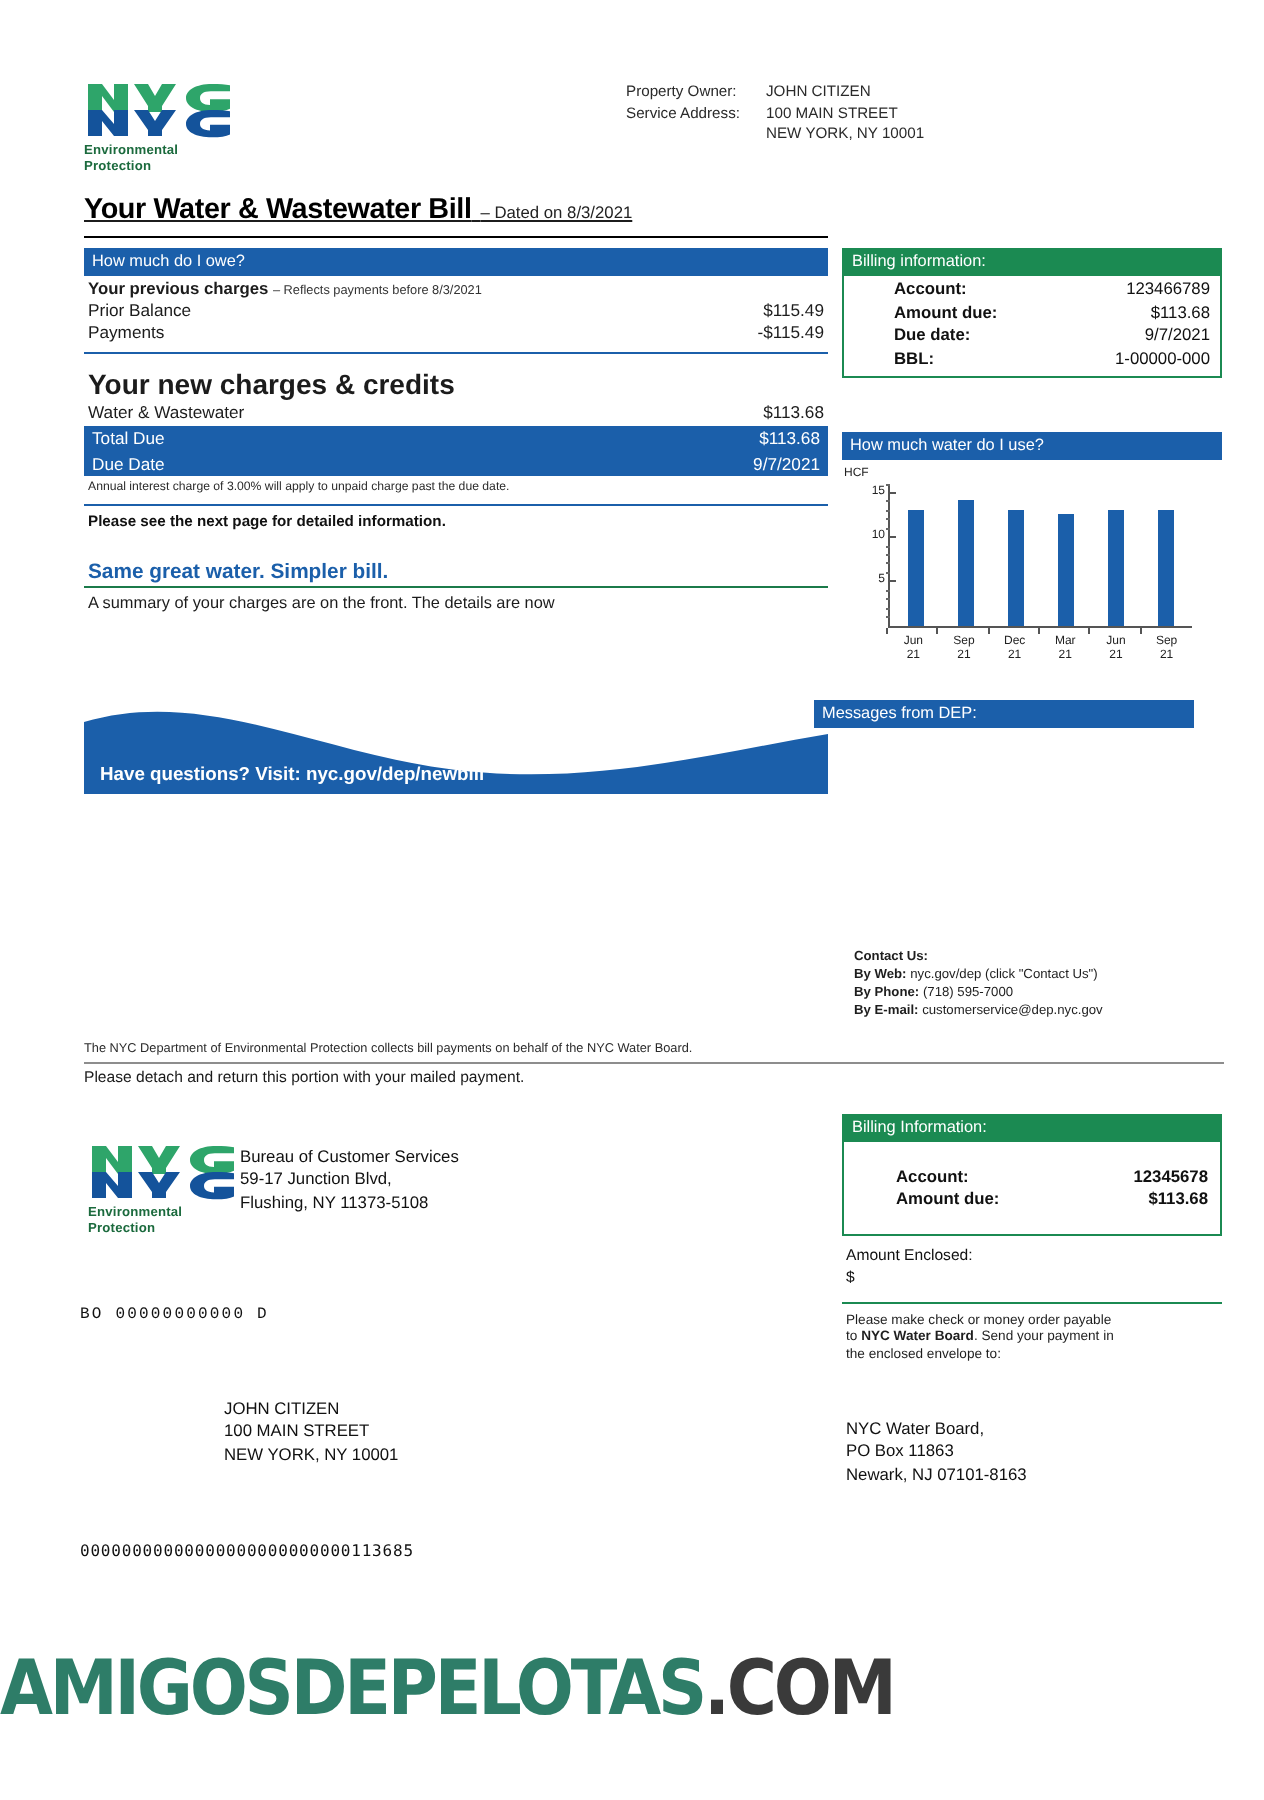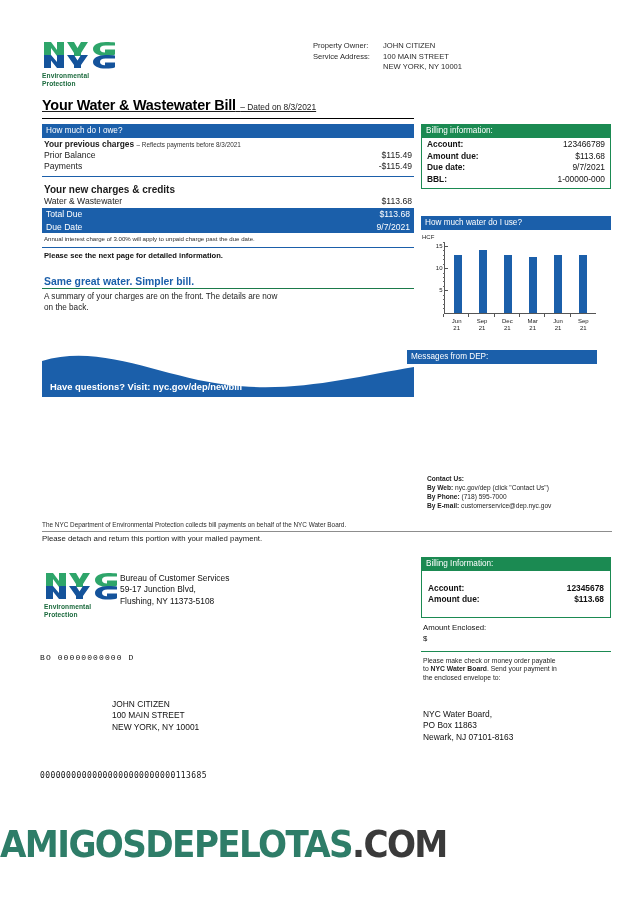--- a/index.html
+++ b/index.html
@@ -60,21 +60,21 @@
   .sect-sub b { font-weight:bold; }
   .sect-sub .muted { font-size:6.4px; color:#333; }
 
   .line-row {
     display:flex; justify-content:space-between;
     font-size:8.6px; padding:1px 2px 0 2px;
   }
   .rule-blue { border-top:1.4px solid #1b5faa; margin-top:5px; }
 
   .charges-head {
-    font-size:10px; font-weight:bold; padding:0 0 0 2px;
+    font-size:14px; font-weight:bold; padding:0 0 0 2px;
   }
   .tot-row {
     display:flex; justify-content:space-between;
     background:#1b5faa; color:#fff; font-size:8.6px;
     padding:1px 4px 1.5px 4px;
   }
   .fineprint {
     font-size:6.1px; color:#2b2b2b; padding:1.5px 2px 0 2px;
   }
   .bold-note {
@@ -104,20 +104,21 @@
     padding:2px 5px 2.5px 5px;
   }
   .green-box {
     border:1px solid #1b8a52; border-top:none;
     padding:1.5px 5px 3px 5px;
   }
   .bi-row {
     display:flex; justify-content:space-between;
     font-size:8.4px; font-weight:bold; line-height:11.6px;
     color:#111;
+    margin-left:20px;
   }
   .bi-row .v { font-weight:normal; }
 
   
   .chart-box { position:absolute; left:421px; top:216px; width:190px; }
   .chart-area { position:relative; height:106px; padding-top:4px; }
   .hcf-label { font-size:6px; color:#222; position:absolute; left:1px; top:4px; }
   .plot {
     position:absolute; left:23px; top:12px;
     width:152px; height:72px;
@@ -320,21 +321,20 @@
     <div class="rule-blue"></div>
     <div style="height:3px"></div>
     <div class="bold-note">Please see the next page for detailed information.</div>
 
     <div style="height:16px"></div>
 
     <div class="green-head">Same great water. Simpler bill.</div>
     <div class="rule-green"></div>
     <div class="green-body">
       <div>A summary of your charges are on the front. The details are now</div>
-      <div>on the back.</div>
     </div>
   </div>
 
   <div class="wave-panel">
     <svg width="372" height="50" viewBox="0 0 372 50">
       <path d="M0 14 C60 -4 118 30 186 38 C254 46 312 30 372 20 L372 50 L0 50 Z" fill="#1b5faa"></path>
     </svg>
     <div class="wave-text">Have questions? Visit: nyc.gov/dep/newbill</div>
   </div>
 

